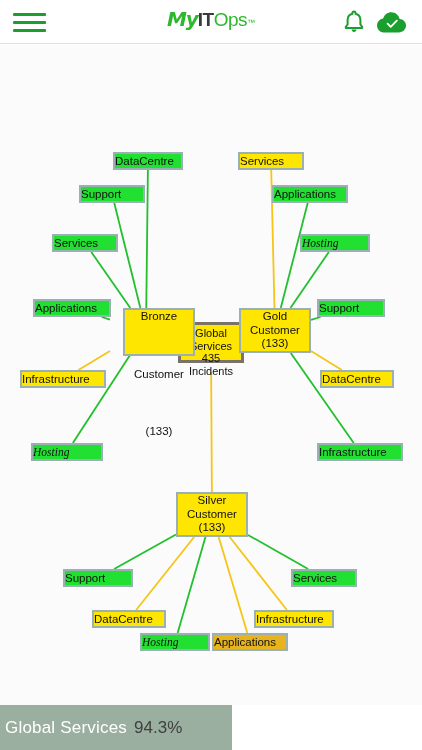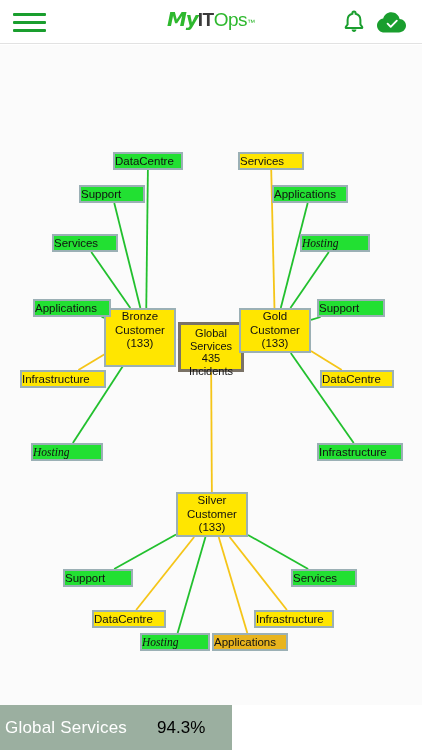--- a/index.html
+++ b/index.html
@@ -97,21 +97,21 @@
     position:absolute;left:0;top:705px;width:232px;height:45px;
     background:#9bafa0;
     display:flex;align-items:center;
     box-sizing:border-box;
     padding-left:5px;
   }
   #footer .ft-label{
     color:#ffffff;font-size:17px;letter-spacing:0.2px;
   }
   #footer .ft-value{
-    color:#000000;font-size:17px;font-weight:400;margin-left:30px;
+    color:#404040;font-size:17px;font-weight:400;margin-left:7px;
   }
   #footer-rest{
     position:absolute;left:232px;top:705px;width:190px;height:45px;background:#ffffff;
   }
 </style>
 </head>
 <body>
 
 <div id="header">
   <div id="hamburger">
@@ -153,27 +153,27 @@
       <line x1="311" y1="306" x2="341.78350515463916" y2="325" stroke="#f5c518" stroke-width="1.8"></line>
       <line x1="290.74074074074076" y1="308" x2="353.7037037037037" y2="398" stroke="#22c02e" stroke-width="1.8"></line>
       <line x1="176" y1="489.5526315789474" x2="114.15748031496062" y2="524" stroke="#22c02e" stroke-width="1.8"></line>
       <line x1="194.12918660287082" y1="492" x2="136.14832535885168" y2="565" stroke="#f5c518" stroke-width="1.8"></line>
       <line x1="205.47058823529412" y1="492" x2="177.61176470588236" y2="588" stroke="#22c02e" stroke-width="1.8"></line>
       <line x1="218.7058823529412" y1="492" x2="247.31764705882352" y2="588" stroke="#f5c518" stroke-width="1.8"></line>
       <line x1="229.6555023923445" y1="492" x2="286.9377990430622" y2="565" stroke="#f5c518" stroke-width="1.8"></line>
       <line x1="248" y1="489.91071428571433" x2="308.1259842519685" y2="524" stroke="#22c02e" stroke-width="1.8"></line>
     </svg>
   <div id="nodes">
-      <div class="node n-hub" style="left: 178px; top: 277px; width: 66px; height: 50px;">
+      <div class="node n-hub" style="left: 178px; top: 277px; width: 66px; height: 41px;">
         <span>Global</span>
         <span>Services</span>
         <span>435</span>
         <span>Incidents</span>
       </div>
-      <div class="node n-cust" style="left: 104px; top: 263px; width: 72px; height: 59px;">
+      <div class="node n-cust" style="left: 123px; top: 263px; width: 72px; height: 48px; gap: 44px;">
         <span>Bronze</span>
         <span>Customer</span>
         <span>(133)</span>
       </div>
       <div class="node n-cust" style="left: 239px; top: 263px; width: 72px; height: 45px;">
         <span>Gold</span>
         <span>Customer</span>
         <span>(133)</span>
       </div>
       <div class="node n-cust" style="left: 176px; top: 447px; width: 72px; height: 45px;">

